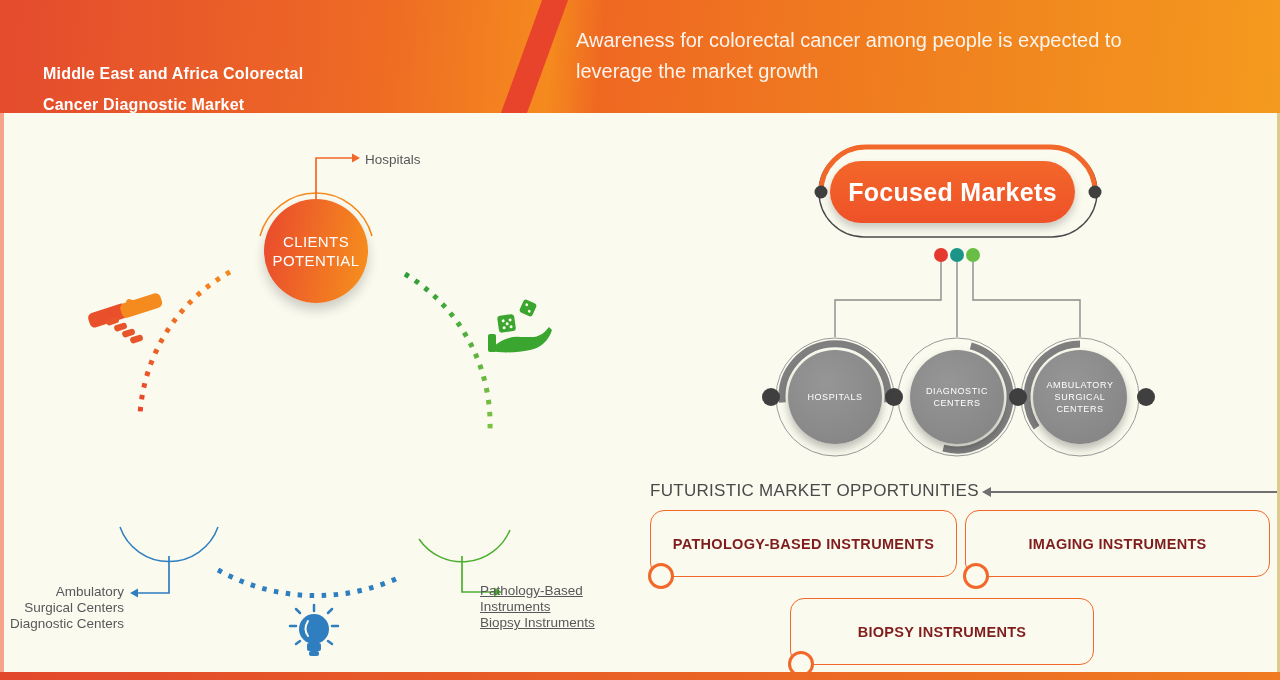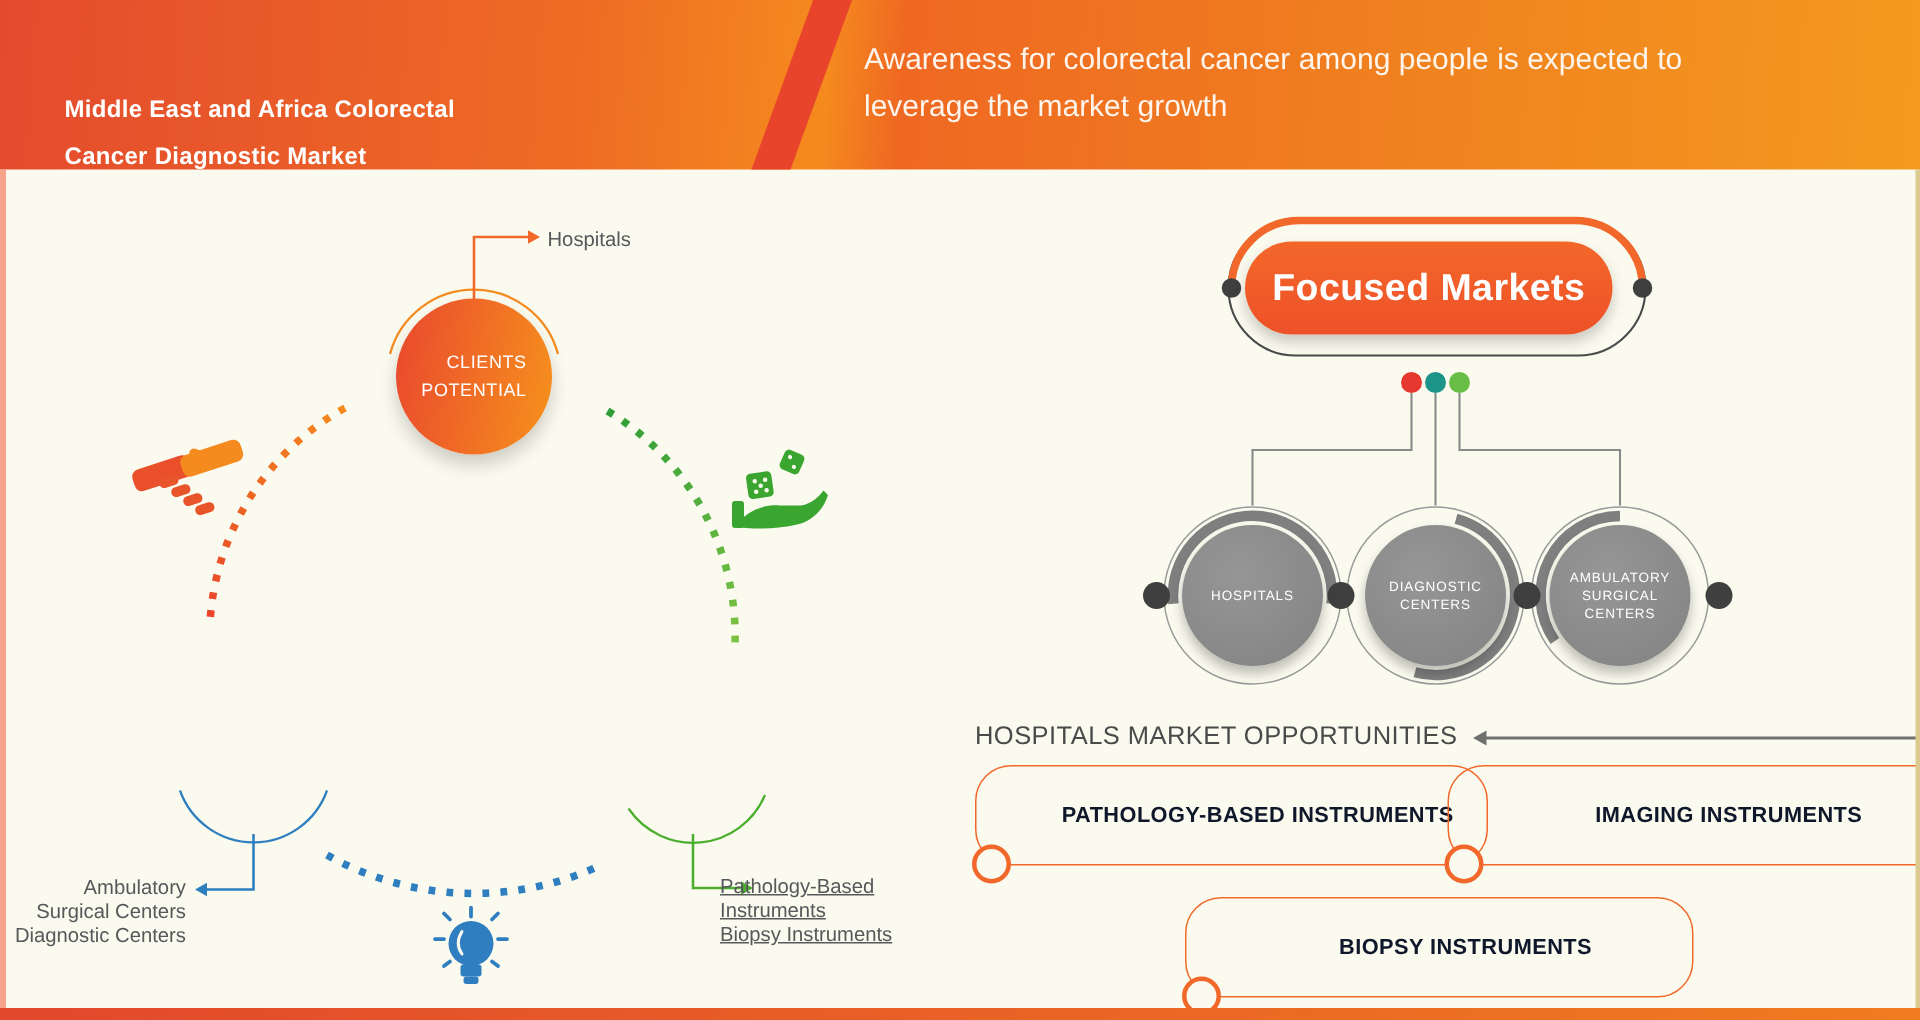--- a/index.html
+++ b/index.html
@@ -28,21 +28,21 @@
   
   .left-edge{position:absolute;left:0;top:113px;width:4px;height:560px;background:#f5a48b;}
   .right-edge{position:absolute;left:1277px;top:113px;width:3px;height:560px;background:#dcca8e;}
   .bottom-bar{position:absolute;left:0;top:672px;width:1280px;height:8px;
     background:linear-gradient(90deg,#e2482c,#f07b20);}
   
   .lines{position:absolute;left:0;top:0;width:1280px;height:680px;}
   
   .node{
     position:absolute;border-radius:50%;display:flex;align-items:center;justify-content:center;
-    color:#fff;text-align:right;font-size:12px;line-height:19px;letter-spacing:.4px;
+    color:#fff;text-align:center;font-size:15px;line-height:19px;letter-spacing:.4px;
     white-space:pre-line;box-shadow:0 7px 12px rgba(0,0,0,.18);
   }
   .node-clients{left:264px;top:199px;width:104px;height:104px;
     background:linear-gradient(100deg,#e9482e 0%,#f58a1e 90%);}
   .node-focus{left:122px;top:462px;width:94px;height:94px;
     background:linear-gradient(115deg,#2d79b8 0%,#58a6d8 95%);}
   .node-bets{left:415px;top:462px;width:94px;height:94px;
     background:linear-gradient(125deg,#2f9e38 0%,#8dc63f 95%);}
   
   .sm-label{position:absolute;color:#57585a;font-size:13.5px;line-height:16px;white-space:pre-line;}
@@ -64,25 +64,24 @@
     box-shadow:0 5px 8px rgba(0,0,0,.25);
   }
   .gnode1{left:788px;top:350px;}
   .gnode2{left:910px;top:350px;}
   .gnode3{left:1033px;top:350px;}
   
   .opp-heading{
     position:absolute;left:650px;top:481px;color:#4a4a4a;font-size:17px;letter-spacing:.3px;
   }
   .opp-box{
-    position:absolute;height:65px;border:1.6px solid #f2682a;border-radius:24px;
+    position:absolute;height:65px;border:1.6px solid #f2682a;border-radius:14px;
     display:flex;align-items:center;justify-content:center;
-    color:#0f172a;font-weight:bold;font-size:14.5px;letter-spacing:.3px;text-align:center;
+    color:#7f1d1d;font-weight:bold;font-size:14.5px;letter-spacing:.3px;text-align:center;
     background:transparent;
-    padding-left:35px;
   }
   .opp1{left:650px;top:510px;width:305px;}
   .opp2{left:965px;top:510px;width:303px;}
   .opp3{left:790px;top:598px;width:302px;}
   .ring{
     position:absolute;width:20px;height:20px;border:3.5px solid #f2682a;border-radius:50%;
     background:#fbfaef;
   }
   .ring1{left:648px;top:563px;}
   .ring2{left:963px;top:563px;}
@@ -220,21 +219,21 @@
   <div class="gnode gnode2">
     <span>DIAGNOSTIC
 CENTERS</span>
   </div>
   <div class="gnode gnode3">
     <span>AMBULATORY
 SURGICAL
 CENTERS</span>
   </div>
 
-  <div class="opp-heading">HOSPITALS MARKET OPPORTUNITIES</div>
+  <div class="opp-heading">FUTURISTIC MARKET OPPORTUNITIES</div>
   <div class="opp-box opp1">
     <span>PATHOLOGY-BASED INSTRUMENTS</span>
   </div>
   <div class="opp-box opp2">
     <span>IMAGING INSTRUMENTS</span>
   </div>
   <div class="opp-box opp3">
     <span>BIOPSY INSTRUMENTS</span>
   </div>
   <div class="ring ring1"></div>

